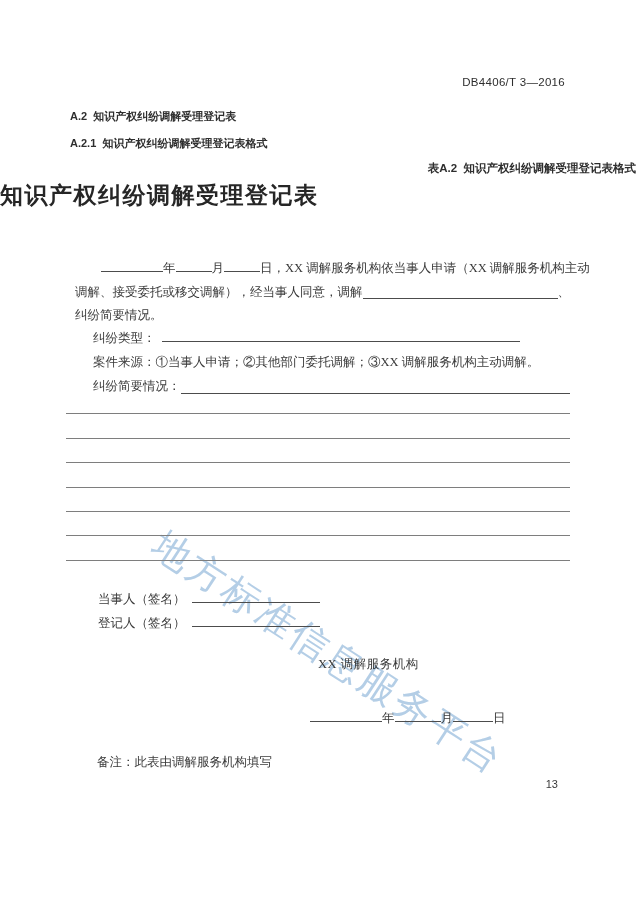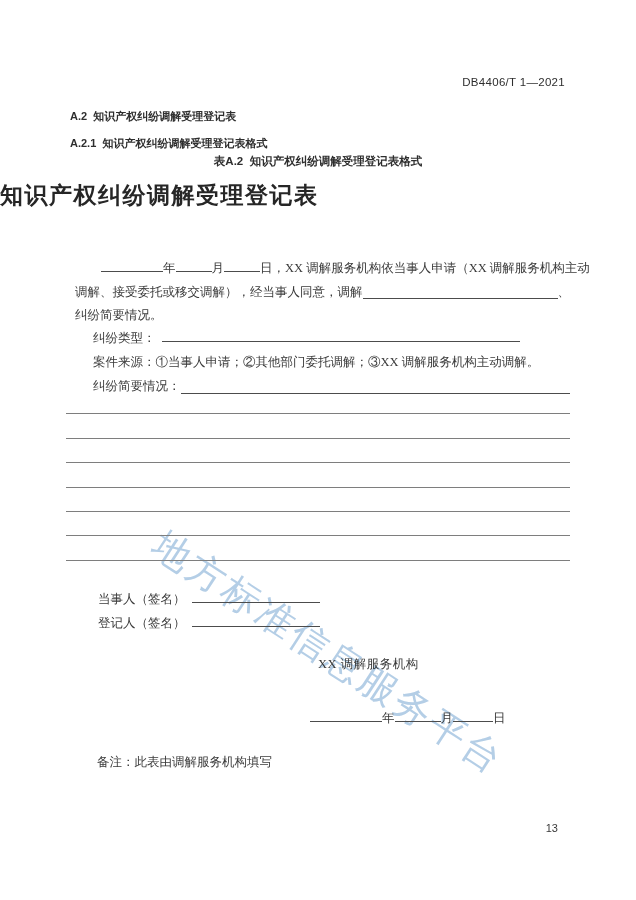--- a/index.html
+++ b/index.html
@@ -39,22 +39,22 @@
   .h-section, .h-subsection {
     position: absolute; left: 70px;
     font-family: "Liberation Sans", sans-serif;
     font-weight: bold; font-size: 11px; color: #2e2e2e;
     white-space: pre;
   }
   .h-section { top: 109px; }
   .h-subsection { top: 136px; }
 
   .table-caption {
-    position: absolute; top: 154px; left: 0; width: 100%;
-    text-align: center;
+    position: absolute; top: 161px; left: 0; width: 100%;
+    text-align: right;
     font-family: "Liberation Sans", sans-serif;
     font-weight: bold; font-size: 11.5px; color: #2e2e2e;
     white-space: pre;
   }
 
   .form-title {
     position: absolute; top: 180px; left: 0; width: 100%;
     text-align: left;
     font-size: 23px; font-weight: bold; letter-spacing: 1.5px;
     color: #262626;
@@ -104,33 +104,33 @@
     height: 24px; line-height: 24px;
     font-size: 12.5px; white-space: nowrap;
   }
 
   .note-row {
     position: absolute; left: 97px; top: 754px;
     font-size: 12.5px; white-space: nowrap;
   }
 
   .page-number {
-    position: absolute; top: 822px; right: 78px;
+    position: absolute; top: 778px; right: 78px;
     font-family: "Liberation Sans", sans-serif;
     font-size: 11px; color: #3a3a3a;
   }
 </style>
 </head>
 <body>
 
 <div class="watermark">地方标准信息服务平台</div>
 
 <div class="layer">
 
-  <div class="std-code">DB4406/T 1—2021</div>
+  <div class="std-code">DB4406/T 3—2016</div>
 
   <div class="h-section pre">A.2  知识产权纠纷调解受理登记表</div>
   <div class="h-subsection pre">A.2.1  知识产权纠纷调解受理登记表格式</div>
   <div class="table-caption pre">表A.2  知识产权纠纷调解受理登记表格式</div>
   <div class="form-title">知识产权纠纷调解受理登记表</div>
 
   <div class="intro">
     <div class="line"><span class="blank" style="width:62px; margin-left:26px;"></span><span>年</span><span class="blank" style="width:36px;"></span><span>月</span><span class="blank" style="width:36px;"></span><span>日，XX 调解服务机构依当事人申请（XX 调解服务机构主动</span></div>
     <div class="line-flex">
         <span style="white-space:nowrap;">调解、接受委托或移交调解），经当事人同意，调解</span>

